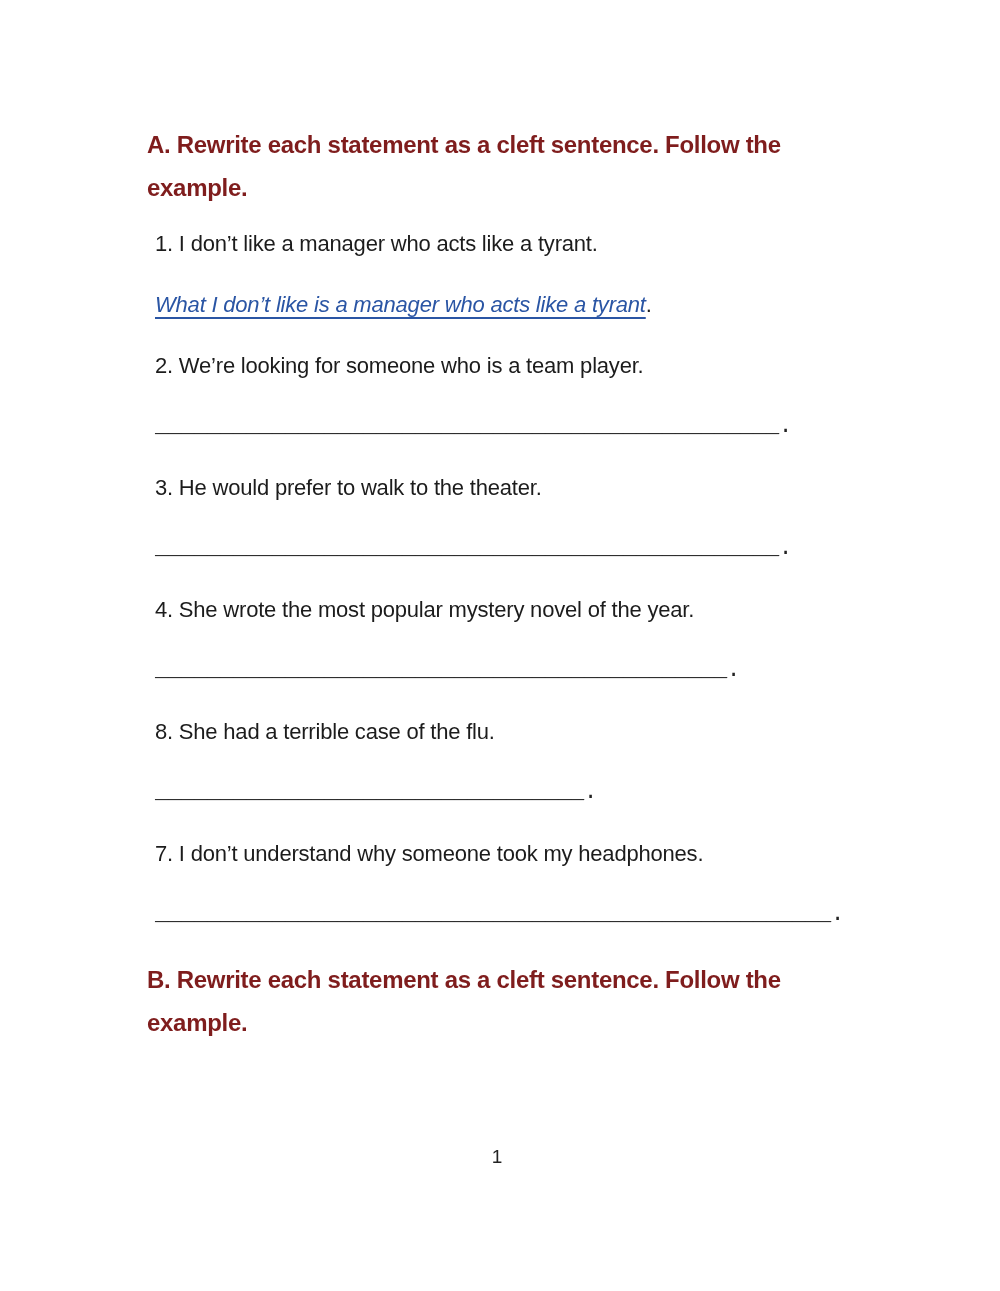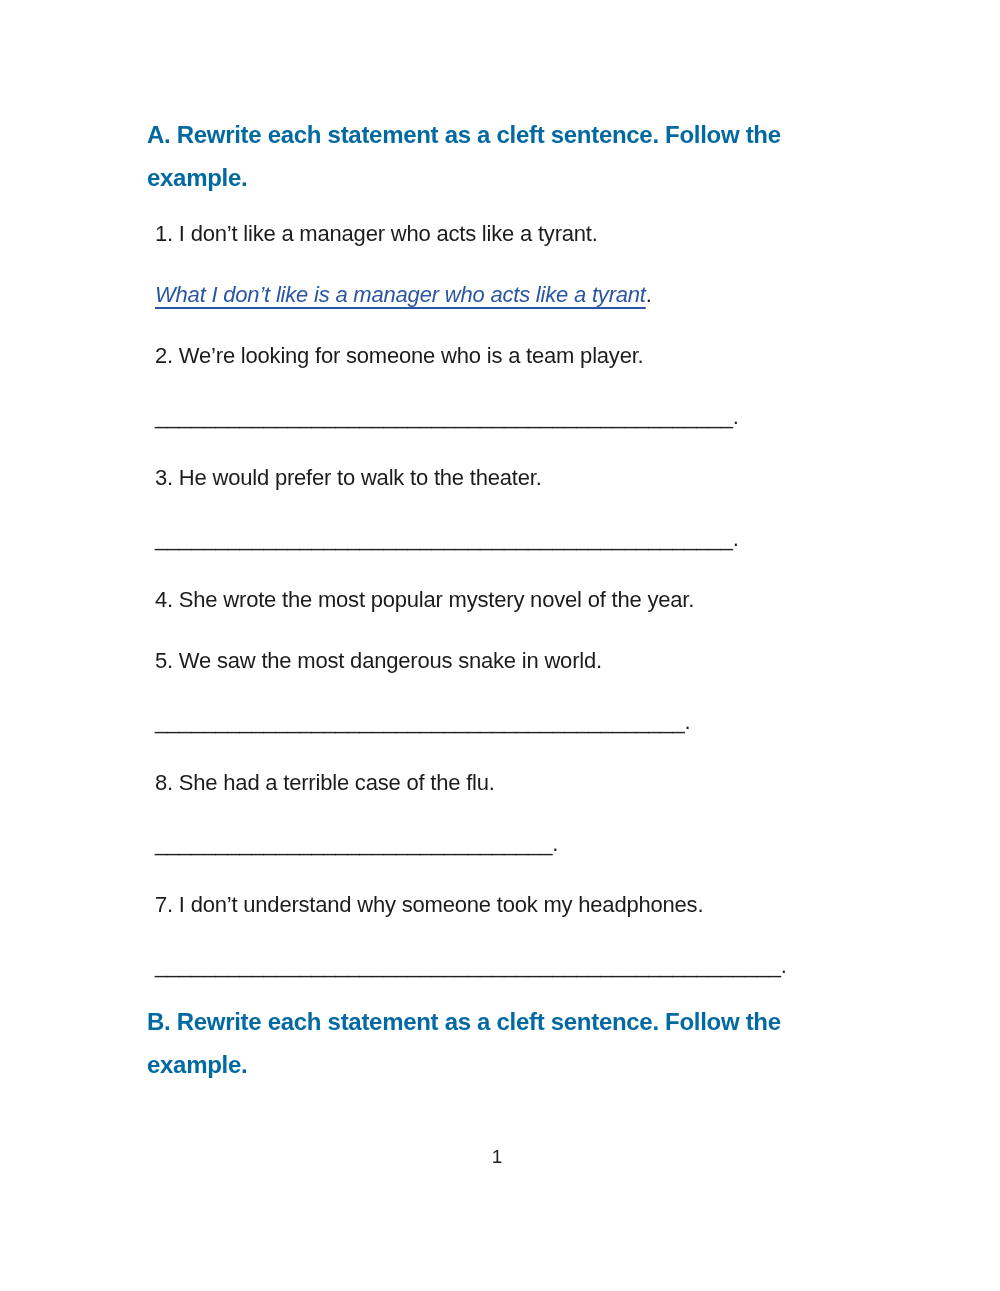--- a/index.html
+++ b/index.html
@@ -12,42 +12,42 @@
     color: #1c1c1c;
     overflow: hidden;
   }
   .content {
     padding: 106px 40px 0 147px;
   }
   .heading {
     font-size: 24px;
     font-weight: bold;
     line-height: 43px;
-    margin: 7px 0 6px 0;
-    color: #0369a1;
+    margin: 17px 0 6px 0;
+    color: #7f1d1d;
     letter-spacing: -0.3px;
   }
   .hline { display: block; white-space: nowrap; }
   .line {
     font-size: 22px;
     line-height: 53px;
     margin: 8px;
     white-space: nowrap;
     letter-spacing: -0.2px;
     color: #1c1c1c;
   }
   .example-blue {
     color: #2a55a4;
     font-style: italic;
     text-decoration: underline;
     text-decoration-thickness: 2px;
     text-underline-offset: 5px;
   }
   .example-period { color: #1c1c1c; }
-  .blank { color: #222222; }
+  .blank { color: #222222; font-family: Liberation Mono, monospace; }
   .footer {
     position: absolute;
     top: 1137px;
     left: 147px;
     width: 700px;
     text-align: center;
     font-size: 19px;
     line-height: 40px;
     color: #222222;
   }
@@ -68,21 +68,20 @@
     <p class="line"><span class="example-blue">What I don’t like is a manager who acts like a tyrant</span><span class="example-period">.</span></p>
 
     <p class="line">2. We’re looking for someone who is a team player.</p>
     <p class="line blank">________________________________________________.</p>
 
     <p class="line">3. He would prefer to walk to the theater.</p>
     <p class="line blank">________________________________________________.</p>
 
     <p class="line">4. She wrote the most popular mystery novel of the year.</p>
 
-    <p class="line">5. We saw the most dangerous snake in world.</p>
     <p class="line blank">____________________________________________.</p>
 
     <p class="line">8. She had a terrible case of the flu.</p>
     <p class="line blank">_________________________________.</p>
 
     <p class="line">7. I don’t understand why someone took my headphones.</p>
     <p class="line blank">____________________________________________________.</p>
 
     <h2 class="heading">
       <span class="hline">B. Rewrite each statement as a cleft sentence. Follow the</span>

